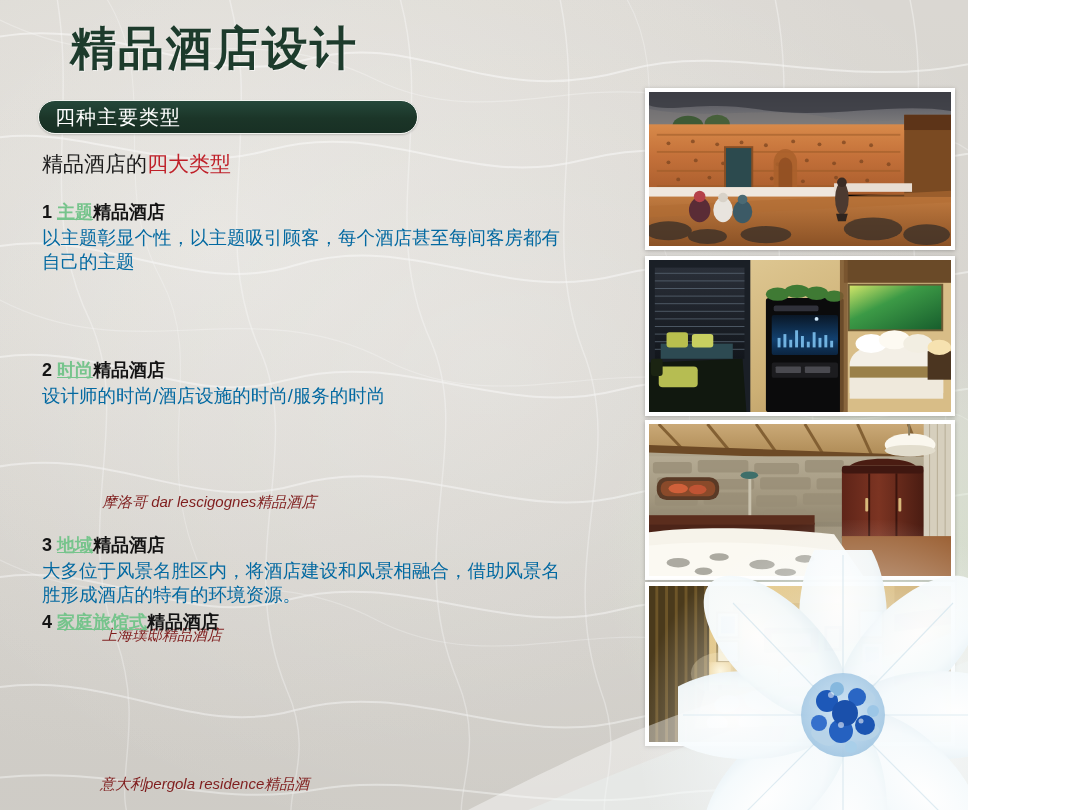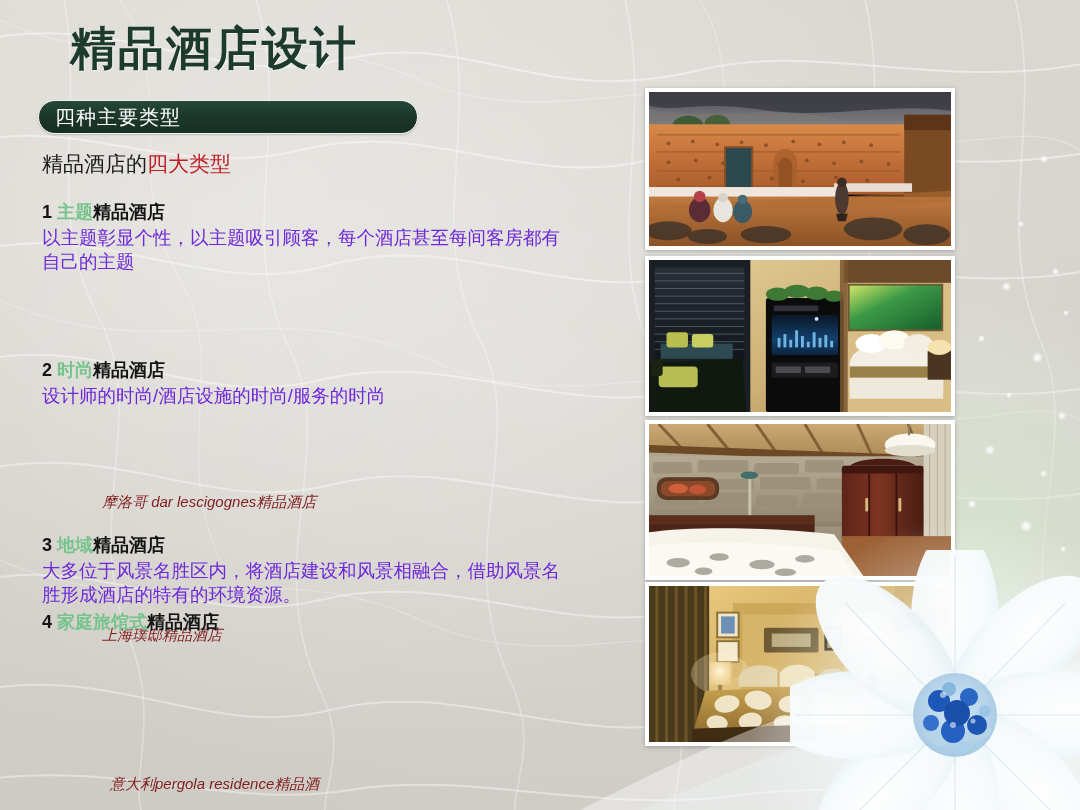--- a/index.html
+++ b/index.html
@@ -8,21 +8,21 @@
   }
   body {
     width: 1080px;
     height: 810px;
     overflow: hidden;
     font-family: "Liberation Sans", "DejaVu Sans", sans-serif;
   }
 
   #slide {
     position: relative;
-    width: 1080px;
+    width: 968px;
     height: 810px;
     background: #dedbd5;
     overflow: hidden;
   }
 
   
   .bg-base {
     position: absolute;
     inset: 0;
     background:
@@ -144,25 +144,25 @@
     width: 520px;
   }
   .item { position: absolute; left: 0; width: 520px; }
   .item-head {
     font-size: 18px;
     color: #141414;
     font-weight: bold;
     white-space: nowrap;
     margin-bottom: 2px;
   }
-  .item-head .kw { color: #76c48c; }
+  .item-head .kw { color: #76c48c; text-decoration: underline; }
   .item-head .num { color: #141414; }
   .item-body {
     font-size: 18.5px;
-    color: #6d28d9;
+    color: #0369a1;
     line-height: 1.28;
     font-weight: normal;
   }
   .item-caption {
     font-size: 15px;
     font-style: italic;
     color: #7f1d1d;
     padding-left: 18px;
   }
 
@@ -267,21 +267,21 @@
     </div>
     <div class="item-caption" style="position:absolute;left:42px;top:426px;">上海璞邸精品酒店</div>
 
     <div class="item" style="top:285px;margin-top:48px;">
       <div class="item-head">
         <span class="num">3</span>
         <span class="kw">地域</span><span>精品酒店</span>
       </div>
       <div class="item-body">大多位于风景名胜区内，将酒店建设和风景相融合，借助风景名胜形成酒店的特有的环境资源。</div>
     </div>
-    <div class="item-caption" style="position:absolute;left:50px;top:575px;">意大利pergola residence精品酒</div>
+    <div class="item-caption" style="position:absolute;left:40px;top:575px;">意大利pergola residence精品酒</div>
 
     <div class="item" style="top:410px;">
       <div class="item-head">
         <span class="num">4</span>
         <span class="kw">家庭旅馆式</span><span>精品酒店</span>
       </div>
     </div>
 
   </div>
 

